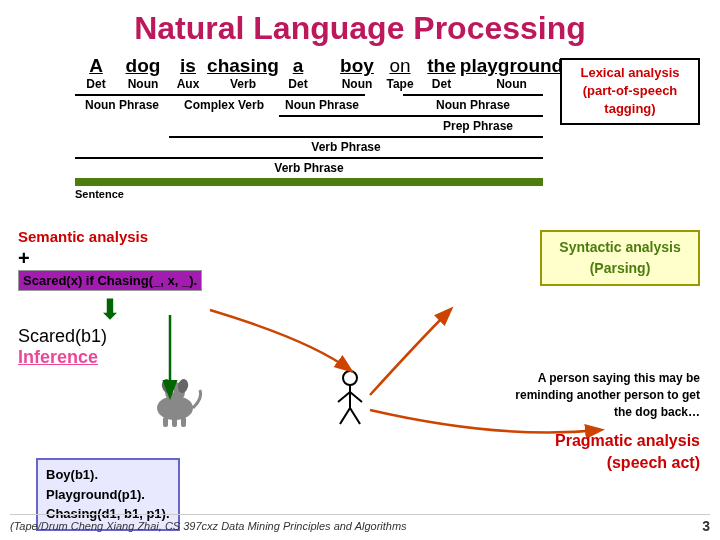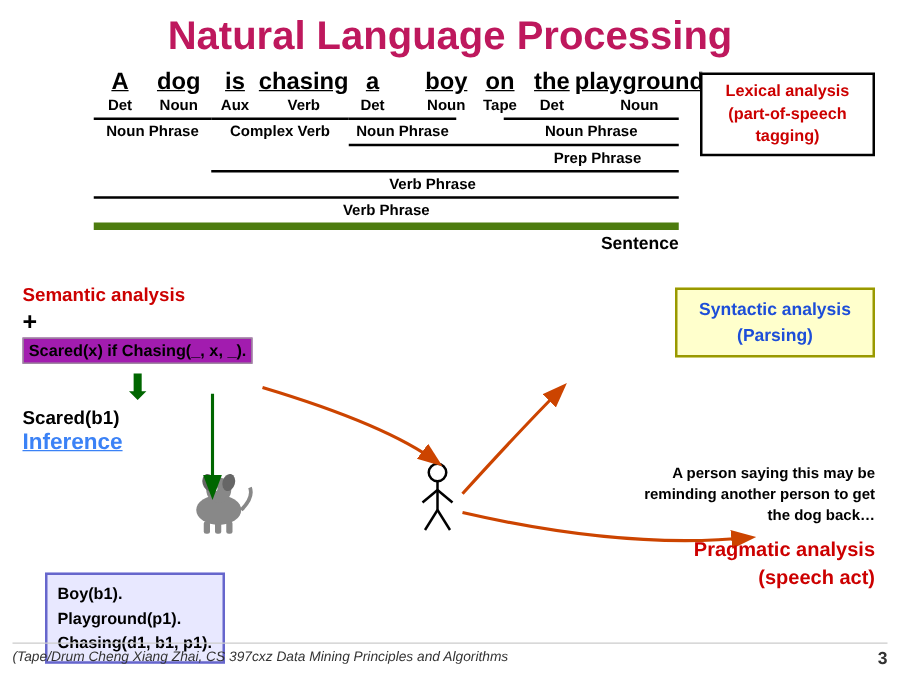--- a/index.html
+++ b/index.html
@@ -72,43 +72,43 @@
 
     .chasing-formula {
       font-size: 13px;
       font-weight: bold;
       background: #a21caf;
       border: 1px solid #999;
       padding: 2px 4px;
     }
 
     .scared-b1 {
-      font-size: 15px;
-      font-weight: bold;
+      font-size: 18px;
+      font-weight: normal;
       color: black;
     }
 
     .inference-label {
       font-size: 18px;
       font-weight: bold;
-      color: #3b82f6;
+      color: #ec4899;
       text-decoration: underline;
     }
 
     
     .syntactic-box {
       position: absolute;
       right: 20px;
       top: 230px;
       background: #ffffcc;
       border: 2px solid #999900;
       padding: 5px 10px;
       font-size: 14px;
       font-weight: bold;
-      color: #1d4ed8;
+      color: #4d7c0f;
       text-align: center;
       width: 160px;
       line-height: 1.5;
     }
 
     
     .pragmatic-box {
       position: absolute;
       right: 20px;
       top: 430px;
@@ -221,21 +221,21 @@
         <span style="font-size:19px; font-weight:bold; text-decoration:underline;">a</span>
         <span style="font-size:12px; font-weight:bold;">Det</span>
       </div>
 
       <div style="display:flex; flex-direction:column; align-items:center; width:48px;margin-left:16px;">
         <span style="font-size:19px; font-weight:bold; text-decoration:underline;">boy</span>
         <span style="font-size:12px; font-weight:bold;">Noun</span>
       </div>
 
       <div style="display:flex; flex-direction:column; align-items:center; width:38px;">
-        <span style="font-size:19px; font-weight:bold; text-decoration:underline;">on</span>
+        <span style="font-size:19px; font-weight:normal; text-decoration:underline;">on</span>
         <span style="font-size:12px; font-weight:bold;">Tape</span>
       </div>
 
       <div style="display:flex; flex-direction:column; align-items:center; width:45px;">
         <span style="font-size:19px; font-weight:bold; text-decoration:underline;">the</span>
         <span style="font-size:12px; font-weight:bold;">Det</span>
       </div>
 
       <div style="display:flex; flex-direction:column; align-items:center; width:95px;">
         <span style="font-size:19px; font-weight:bold; text-decoration:underline;">playground</span>
@@ -285,21 +285,21 @@
     </div>
 
     <div style="display: flex; align-items: flex-start; padding-left: 60px; margin-top: 3px;">
 
       <div style="width:468px; border-top: 2px solid black; text-align:center; font-size:12px; font-weight:bold; padding-top:2px;">
         Verb Phrase
       </div>
     </div>
 
     <div style="display: flex; align-items: flex-start; padding-left: 60px; margin-top: 3px;">
-      <div style="width:468px; border-top: 6px solid #4d7c0f; text-align:right; font-size:14px; font-weight:bold; padding-top:2px;">
+      <div style="width:468px; border-top: 8px solid #4d7c0f; text-align:left; font-size:11px; font-weight:bold; padding-top:2px;">
         Sentence
       </div>
     </div>
 
   </div>
 
   <div class="lexical-box">
     <span>Lexical</span>
     <span>analysis</span><br>
     <span>(part-of-speech</span><br>

